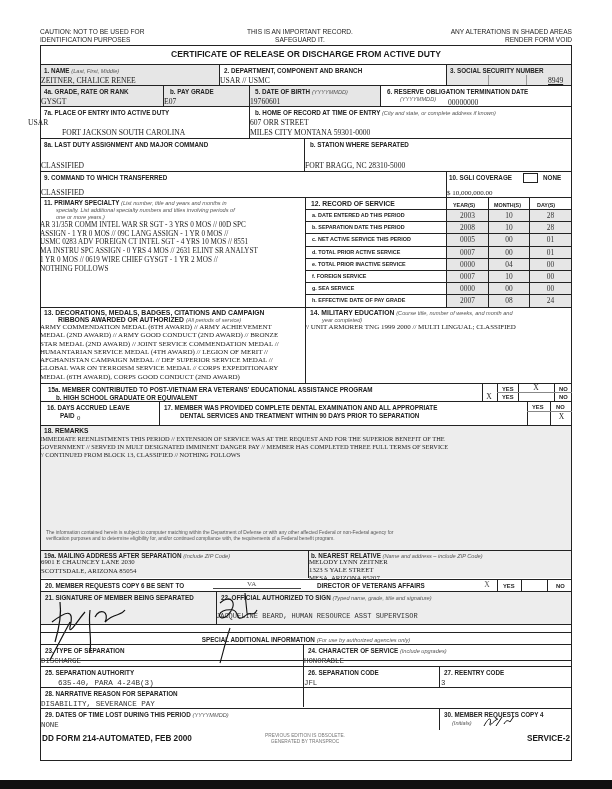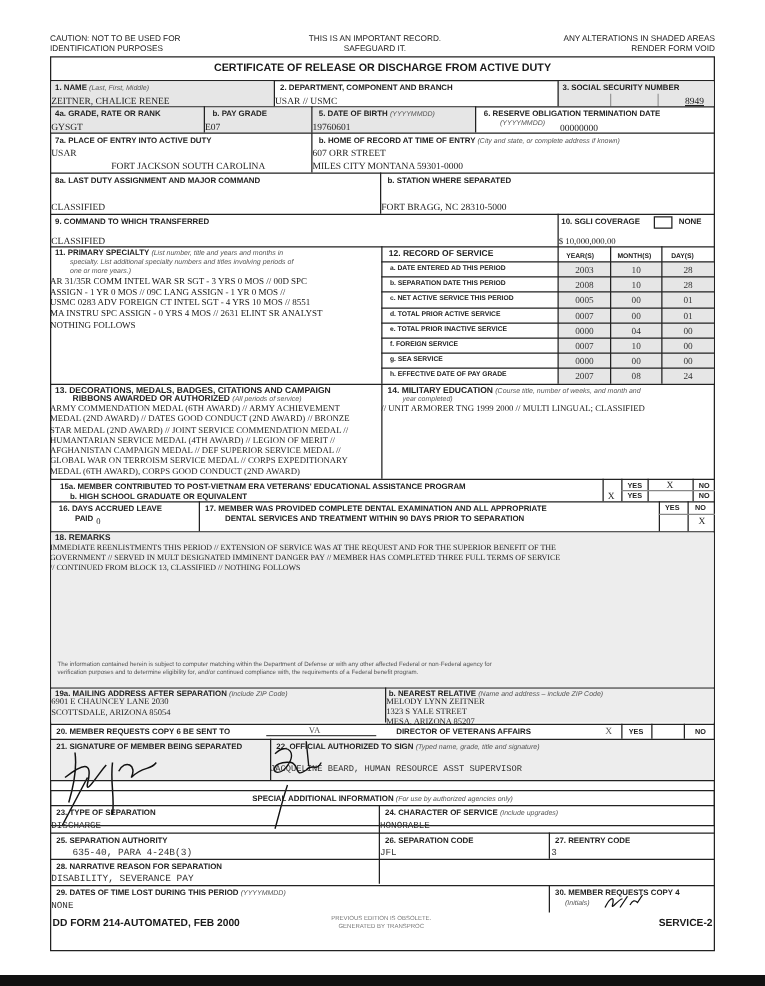--- a/index.html
+++ b/index.html
@@ -66,22 +66,22 @@
 <div class="vl" style="left:249px;top:85px;height:21px;"></div>
 <div class="lbl" style="left:255px;top:88px;"><span>5.  DATE OF BIRTH</span> <i>(YYYYMMDD)</i></div>
 <div class="val" style="left:250px;top:98px;">19760601</div>
 <div class="vl" style="left:380px;top:85px;height:21px;"></div>
 <div class="lbl" style="left:387px;top:88px;">6.  RESERVE OBLIGATION TERMINATION DATE</div>
 <div class="lbl" style="left:400px;top:95px;"><i>(YYYYMMDD)</i></div>
 <div class="val" style="left:448px;top:99px;">00000000</div>
 <div class="hl" style="left:40px;top:106px;width:532px;"></div>
 
 <div class="lbl" style="left:44px;top:109px;">7a.  PLACE OF ENTRY INTO ACTIVE DUTY</div>
-<div class="val" style="left:41px;top:119px;">USAR</div>
-<div class="val" style="left:54px;top:129px;padding-left:35px;">FORT JACKSON  SOUTH CAROLINA</div>
+<div class="val" style="left:28px;top:119px;">USAR</div>
+<div class="val" style="left:27px;top:129px;padding-left:35px;">FORT JACKSON  SOUTH CAROLINA</div>
 <div class="vl" style="left:249px;top:106px;height:32px;"></div>
 <div class="lbl" style="left:255px;top:109px;"><span>b.  HOME OF RECORD AT TIME OF ENTRY</span> <i>(City and state, or complete address if known)</i></div>
 <div class="val" style="left:250px;top:119px;">607 ORR STREET</div>
 <div class="val" style="left:250px;top:129px;">MILES CITY  MONTANA  59301-0000</div>
 <div class="hl" style="left:40px;top:138px;width:532px;"></div>
 
 <div class="lbl" style="left:44px;top:141px;">8a.  LAST DUTY ASSIGNMENT AND MAJOR COMMAND</div>
 <div class="val" style="left:41px;top:162px;">CLASSIFIED</div>
 <div class="vl" style="left:304px;top:138px;height:33px;"></div>
 <div class="lbl" style="left:310px;top:141px;">b.  STATION WHERE SEPARATED</div>
@@ -98,20 +98,21 @@
 <div class="hl" style="left:40px;top:197px;width:532px;"></div>
 
 <div class="lbl" style="left:44px;top:199px;"><span>11. PRIMARY SPECIALTY</span> <i>(List number, title and years and months in</i></div>
 <div class="lbl" style="left:56px;top:206px;"><i>specialty. List additional specialty numbers and titles involving periods of</i></div>
 <div class="lbl" style="left:56px;top:213px;"><i>one or more years.)</i></div>
 <div class="text-block" style="left:40px;top:221px;width:265px;">
   <div>AR 31/35R COMM INTEL WAR SR SGT - 3 YRS 0 MOS // 00D SPC</div>
   <div>ASSIGN - 1 YR 0 MOS // 09C LANG ASSIGN - 1 YR 0 MOS //</div>
   <div>USMC 0283  ADV FOREIGN CT INTEL SGT - 4 YRS 10 MOS // 8551</div>
   <div>MA INSTRU SPC ASSIGN - 0 YRS 4 MOS // 2631 ELINT SR ANALYST</div>
+  <div>1 YR 0 MOS // 0619 WIRE CHIEF GYSGT - 1 YR 2 MOS //</div>
   <div>NOTHING FOLLOWS</div>
 </div>
 <div class="vl" style="left:305px;top:197px;height:110px;"></div>
 
 <div class="lbl" style="left:311px;top:200px;font-size:6.8px;">12. RECORD OF SERVICE</div>
 <div class="rs-label" style="left:453px;top:202px;">YEAR(S)</div>
 <div class="rs-label" style="left:494px;top:202px;">MONTH(S)</div>
 <div class="rs-label" style="left:537px;top:202px;">DAY(S)</div>
 <div class="abs shade" style="left:447px;top:209px;width:124px;height:98px;"></div>
 <div class="vl" style="left:446px;top:197px;height:110px;"></div>
@@ -159,21 +160,21 @@
     <div class="rs-val" style="left: 489px; top: 296.4px; width: 40px;">08</div>
     <div class="rs-val" style="left: 530px; top: 296.4px; width: 41px;">24</div>
   </div>
 
 <div class="hl" style="left:40px;top:307px;width:532px;"></div>
 
 <div class="lbl" style="left:44px;top:309px;font-size:6.8px;">13. DECORATIONS, MEDALS, BADGES, CITATIONS AND CAMPAIGN</div>
 <div class="lbl" style="left:58px;top:316px;font-size:6.8px;"><span>RIBBONS AWARDED OR AUTHORIZED</span> <i>(All periods of service)</i></div>
 <div class="text-block" style="left:40px;top:323px;width:266px;font-size:7px;line-height:8.3px;">
   <div>ARMY COMMENDATION MEDAL (6TH AWARD) // ARMY ACHIEVEMENT</div>
-  <div>MEDAL (2ND AWARD) // DATES GOOD CONDUCT (2ND AWARD) // BRONZE</div>
+  <div>MEDAL (2ND AWARD) // ARMY GOOD CONDUCT (2ND AWARD) // BRONZE</div>
   <div>STAR MEDAL (2ND AWARD) // JOINT SERVICE COMMENDATION MEDAL //</div>
   <div>HUMANTARIAN SERVICE MEDAL (4TH AWARD) // LEGION OF MERIT //</div>
   <div>AFGHANISTAN CAMPAIGN MEDAL // DEF SUPERIOR SERVICE MEDAL //</div>
   <div>GLOBAL WAR ON TERROISM SERVICE MEDAL // CORPS EXPEDITIONARY</div>
   <div>MEDAL (6TH AWARD), CORPS GOOD CONDUCT (2ND AWARD)</div>
 </div>
 <div class="vl" style="left:305px;top:307px;height:76px;"></div>
 
 <div class="lbl" style="left:310px;top:309px;font-size:6.8px;"><span>14. MILITARY EDUCATION</span> <i>(Course title, number of weeks, and month and</i></div>
 <div class="lbl" style="left:322px;top:316px;"><i>year completed)</i></div>

